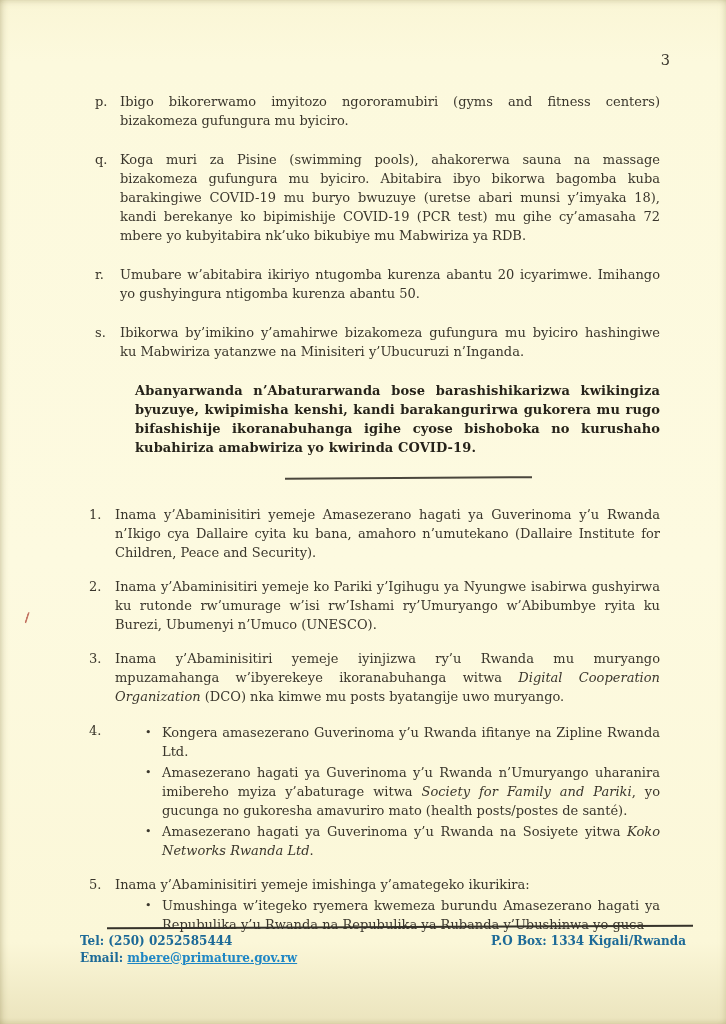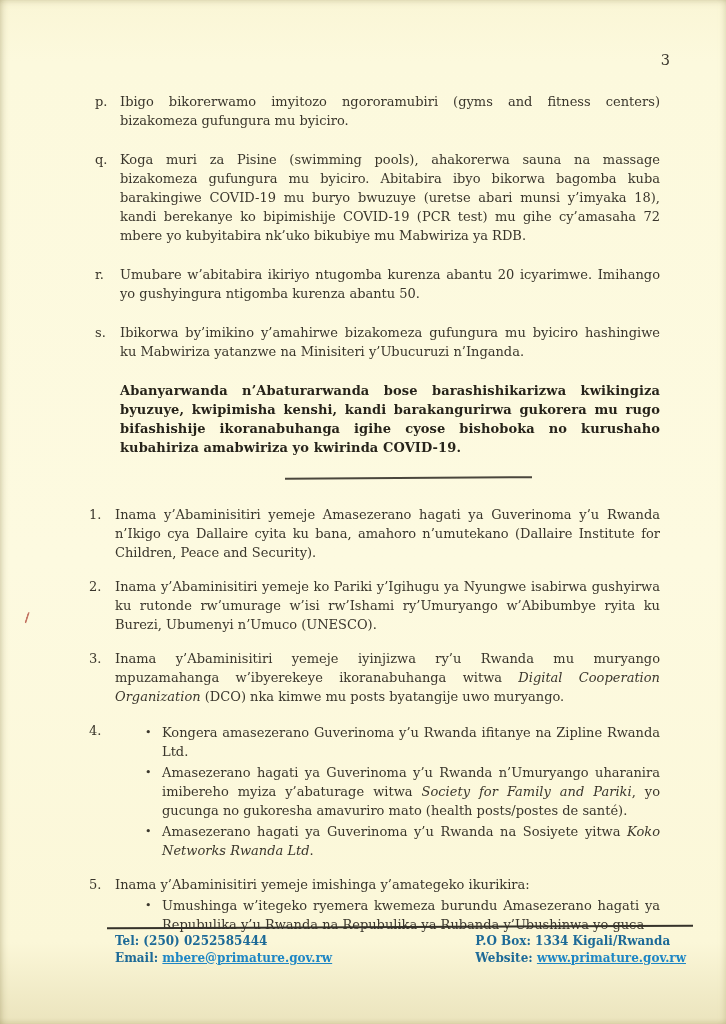--- a/index.html
+++ b/index.html
@@ -33,21 +33,21 @@
   .content{
     position:absolute;left:95px;right:66px;top:92px;
     font-size:13px;line-height:19px;
   }
   .li{display:flex;margin-bottom:20px;}
   .li .marker{flex:none;width:25px;}
   .li .li-body{flex:1;text-align:justify;}
   .numbered .li{margin-bottom:15px;}
   .numbered .marker{width:26px;margin-left:-6px;}
   .notice{
-    margin:16px 0 0 25px;
+    margin:16px 0 0 40px;
     font-weight:700;color:var(--ink-bold);
     text-align:justify;line-height:19px;
     letter-spacing:.1px;
   }
   .divider{
     margin:20px 0 26px 190px;
     width:247px;height:0;
     border-top:2px solid var(--rule);
     transform:rotate(-0.4deg);
   }
@@ -63,21 +63,21 @@
   .footer{
     position:absolute;left:0;right:0;top:926px;
   }
   .footer-rule{
     margin-left:107px;width:586px;height:0;
     border-top:2px solid #35322a;
     transform:rotate(-0.25deg);
   }
   .footer-cols{
     display:flex;justify-content:space-between;
-    margin:5px 40px 0 115px;
+    margin:5px 40px 0 80px;
     font-size:12px;line-height:16.5px;font-weight:700;
     color:var(--footer-label);
   }
   .f-link{color:var(--link);text-decoration:underline;cursor:pointer;}
 </style>
 </head>
 <body>
 
 <div class="page">
 
@@ -147,18 +147,17 @@
 
   <div class="footer">
     <div class="footer-rule"></div>
     <div class="footer-cols">
       <div id="footer-left">
           <div class="f-row"><span class="f-label">Tel: </span><span class="f-value">(250) 0252585444</span></div>
           <div class="f-row"><span class="f-label">Email: </span><span class="f-link">mbere@primature.gov.rw</span></div>
         </div>
       <div id="footer-right">
           <div class="f-row"><span class="f-label">P.O Box: </span><span class="f-value">1334 Kigali/Rwanda</span></div>
-          <div class="f-row"><span class="f-label">Website: </span><span class="f-link">www.primature.gov.rw</span></div>
         </div>
     </div>
   </div>
 
 </div>
 
 </body></html>

